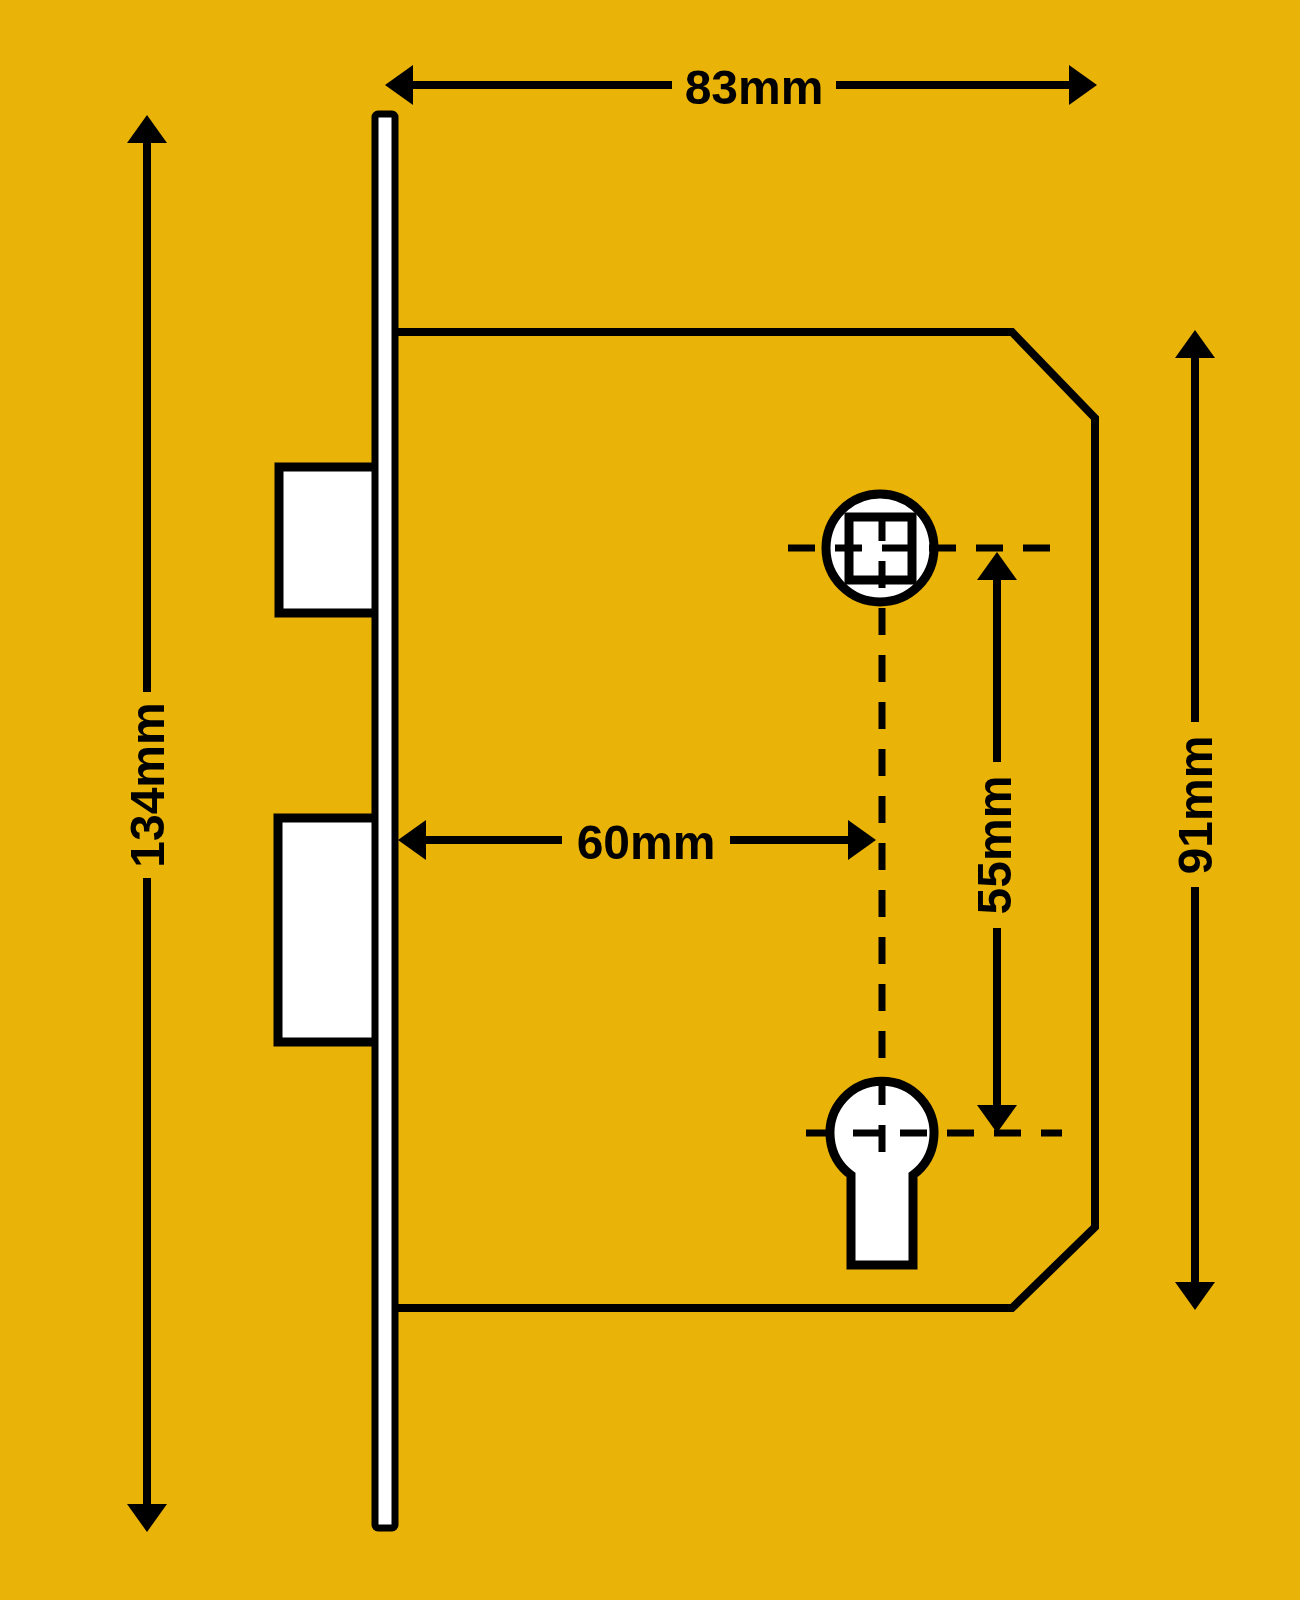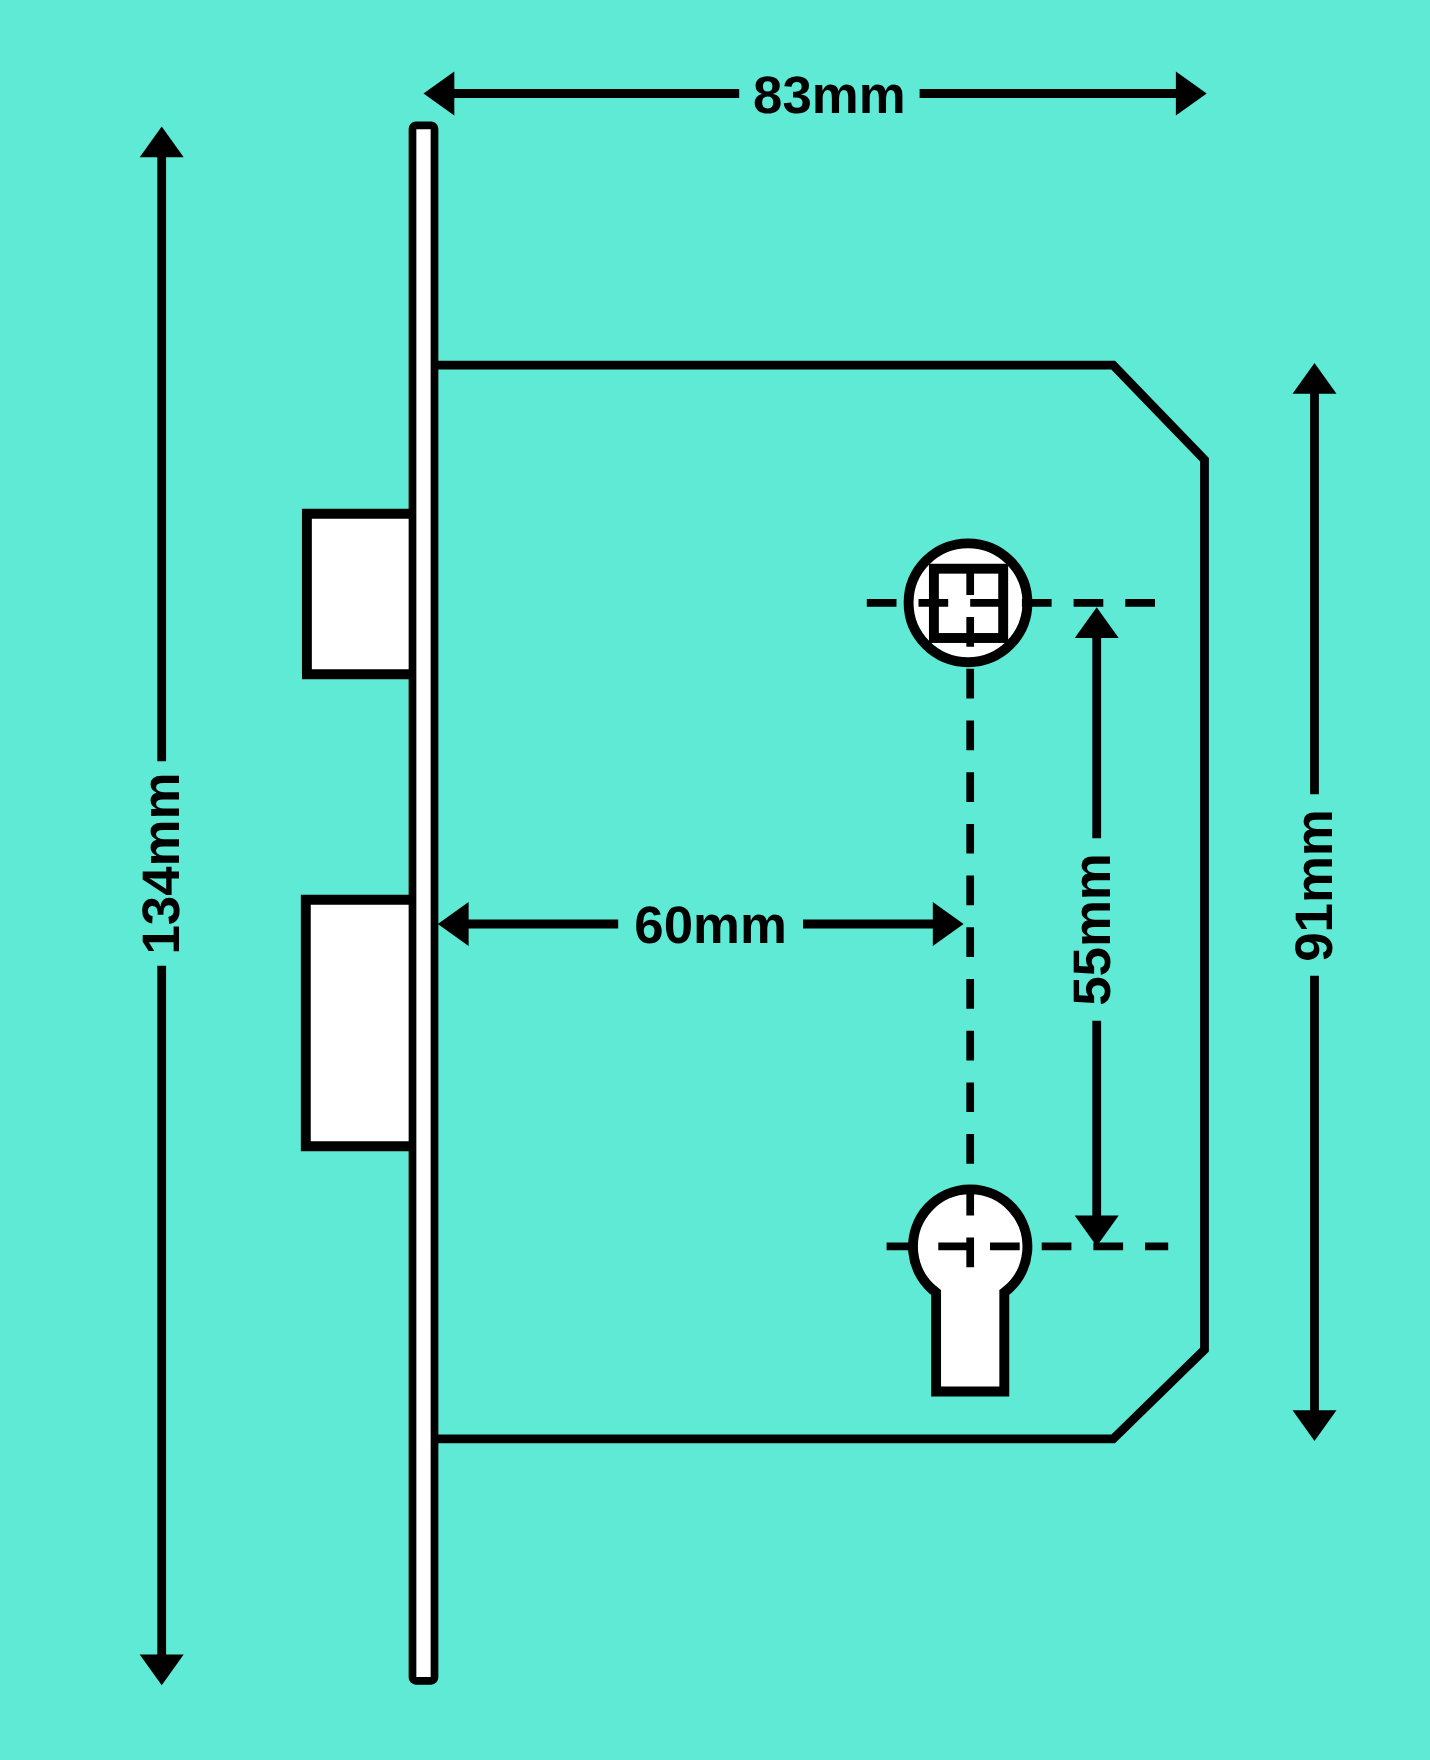--- a/index.html
+++ b/index.html
@@ -4,21 +4,21 @@
 <style>
   html, body {
     margin: 0;
     padding: 0;
     background: #ffffff;
   }
   .stage {
     position: relative;
     width: 1300px;
     height: 1600px;
-    background: #5eead4;
+    background: #eab308;
     overflow: hidden;
   }
   svg { display: block; }
   .outline {
     fill: none;
     stroke: #000000;
     stroke-width: 8;
     stroke-linejoin: miter;
     stroke-linecap: square;
   }

